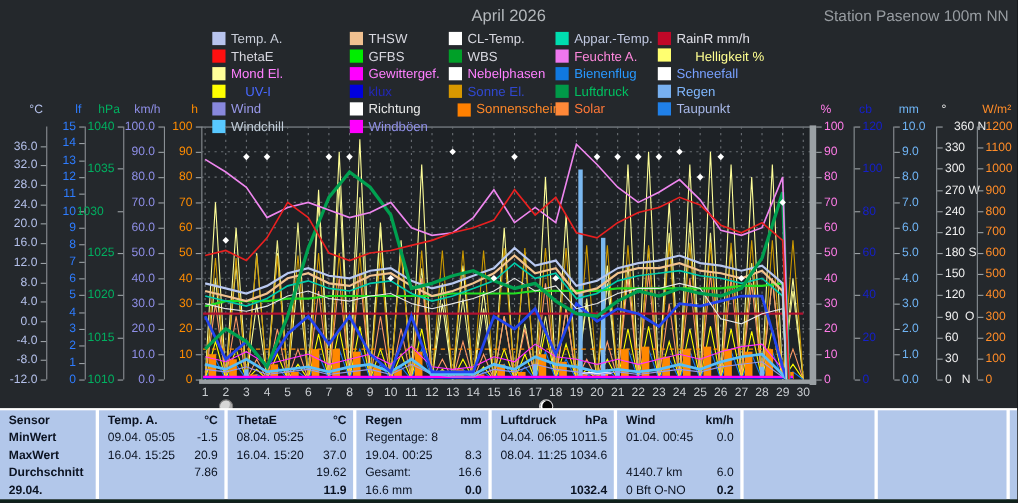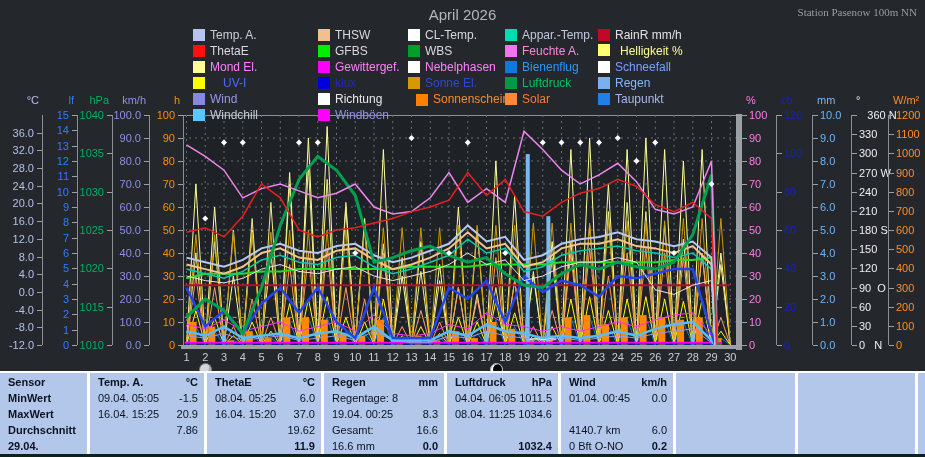--- a/index.html
+++ b/index.html
@@ -1,20 +1,20 @@
 <!DOCTYPE html>
 <html><head>
 <meta charset="utf-8">
 <style>
   html,body{margin:0;padding:0;background:#101214;}
   #page{position:relative;width:925px;height:457px;background:#24282c;overflow:hidden;
         font-family:"Liberation Sans",sans-serif;}
   .abs{position:absolute;}
   #title{top:6px;left:0;width:925px;text-align:center;color:#b3b7bb;font-size:15px;}
-  #station{top:6px;right:8px;color:#989da2;font-size:11px;font-family:Liberation Serif, serif;}
+  #station{top:6px;right:8px;color:#989da2;font-size:14px;}
   #plotbg{left:183px;top:115px;width:557px;height:230px;background:#1e2226;
           border-top:1px solid #8a9095;border-left:1px solid #8a9095;}
   .legend-label{font-size:12px;white-space:nowrap;}
   .legend-swatch{width:12px;height:12px;display:inline-block;}
   .tick-label{font-size:11px;line-height:11px;}
   .unit-label{font-size:11px;line-height:11px;}
   .day-label{font-size:11px;color:#c9cdd1;text-align:center;}
   #tablewrap{left:0;top:371px;width:925px;height:83px;background:#ffffff;}
   .tcol{position:absolute;top:2px;height:81px;background:#b2c7ea;color:#0b1322;font-size:11px;}
   .trow{position:absolute;left:0;width:100%;height:16px;line-height:16px;white-space:nowrap;}
@@ -118,21 +118,21 @@
         <span class="legend-label" style="color: rgb(0, 192, 96);">Luftdruck</span>
       </div>
       <div class="abs" style="left: 505px; top: 92px; display: flex; align-items: center; gap: 5px;">
         <span class="legend-swatch" style="background: rgb(255, 136, 56);"></span>
         <span class="legend-label" style="color: rgb(255, 120, 56);">Solar</span>
       </div>
       <div class="abs" style="left: 598px; top: 28px; display: flex; align-items: center; gap: 5px;">
         <span class="legend-swatch" style="background: rgb(192, 8, 40);"></span>
         <span class="legend-label" style="color: rgb(224, 224, 232);">RainR mm/h</span>
       </div>
-      <div class="abs" style="left: 598px; top: 44px; display: flex; align-items: flex-start; gap: 10px;">
+      <div class="abs" style="left: 598px; top: 44px; display: flex; align-items: flex-start; gap: 22px;">
         <span class="legend-swatch" style="background: rgb(255, 255, 112);"></span>
         <span class="legend-label" style="color: rgb(255, 255, 144);">Helligkeit %</span>
       </div>
       <div class="abs" style="left: 598px; top: 60px; display: flex; align-items: center; gap: 5px;">
         <span class="legend-swatch" style="background: rgb(255, 255, 255);"></span>
         <span class="legend-label" style="color: rgb(120, 160, 255);">Schneefall</span>
       </div>
       <div class="abs" style="left: 598px; top: 76px; display: flex; align-items: center; gap: 5px;">
         <span class="legend-swatch" style="background: rgb(120, 176, 240);"></span>
         <span class="legend-label" style="color: rgb(128, 184, 255);">Regen</span>
@@ -205,21 +205,21 @@
       <div class="abs tick-label" style="left: 25px; top: 324.667px; width: 44px; text-align: right; color: rgb(46, 124, 255);">1</div>
       <div class="abs" style="left: 72px; top: 345px; width: 5px; height: 1px; background: rgb(154, 160, 164);"></div>
       <div class="abs tick-label" style="left: 25px; top: 340px; width: 44px; text-align: right; color: rgb(46, 124, 255);">0</div>
       <div class="abs unit-label" style="left: 65px; top: 95px; width: 44px; text-align: right; color: rgb(0, 176, 96);">hPa</div>
       <div class="abs" style="left: 112px; top: 115px; width: 1px; height: 230px; background: rgb(138, 144, 149);"></div>
       <div class="abs" style="left: 107px; top: 115px; width: 5px; height: 1px; background: rgb(154, 160, 164);"></div>
       <div class="abs tick-label" style="left: 60px; top: 110px; width: 44px; text-align: right; color: rgb(0, 176, 96);">1040</div>
       <div class="abs" style="left: 107px; top: 153.333px; width: 5px; height: 1px; background: rgb(154, 160, 164);"></div>
       <div class="abs tick-label" style="left: 60px; top: 148.333px; width: 44px; text-align: right; color: rgb(0, 176, 96);">1035</div>
       <div class="abs" style="left: 107px; top: 191.667px; width: 5px; height: 1px; background: rgb(154, 160, 164);"></div>
-      <div class="abs tick-label" style="left: 60px; top: 186.667px; width: 44px; text-align: right; color: rgb(0, 176, 96);">1030</div>
+      <div class="abs tick-label" style="left: 60px; top: 186.667px; width: 44px; text-align: center; color: rgb(0, 176, 96);">1030</div>
       <div class="abs" style="left: 107px; top: 230px; width: 5px; height: 1px; background: rgb(154, 160, 164);"></div>
       <div class="abs tick-label" style="left: 60px; top: 225px; width: 44px; text-align: right; color: rgb(0, 176, 96);">1025</div>
       <div class="abs" style="left: 107px; top: 268.333px; width: 5px; height: 1px; background: rgb(154, 160, 164);"></div>
       <div class="abs tick-label" style="left: 60px; top: 263.333px; width: 44px; text-align: right; color: rgb(0, 176, 96);">1020</div>
       <div class="abs" style="left: 107px; top: 306.667px; width: 5px; height: 1px; background: rgb(154, 160, 164);"></div>
       <div class="abs tick-label" style="left: 60px; top: 301.667px; width: 44px; text-align: right; color: rgb(0, 176, 96);">1015</div>
       <div class="abs" style="left: 107px; top: 345px; width: 5px; height: 1px; background: rgb(154, 160, 164);"></div>
       <div class="abs tick-label" style="left: 60px; top: 340px; width: 44px; text-align: right; color: rgb(0, 176, 96);">1010</div>
       <div class="abs unit-label" style="left: 102px; top: 95px; width: 44px; text-align: right; color: rgb(143, 143, 232);">km/h</div>
       <div class="abs" style="left: 149px; top: 115px; width: 1px; height: 230px; background: rgb(138, 144, 149);"></div>

